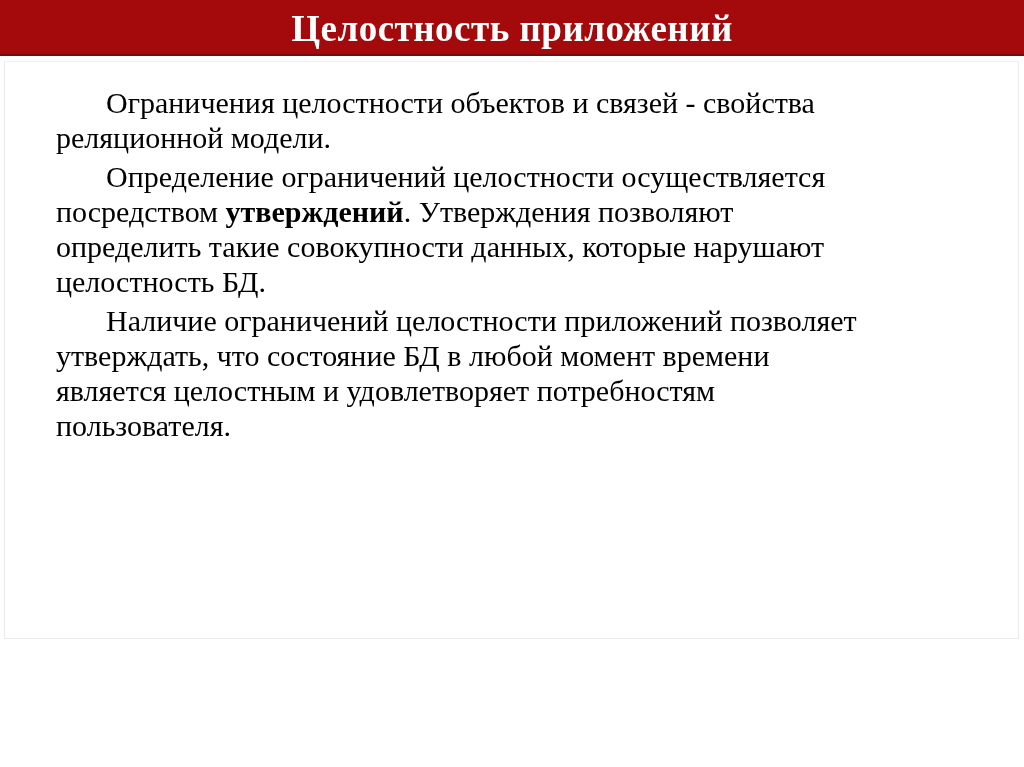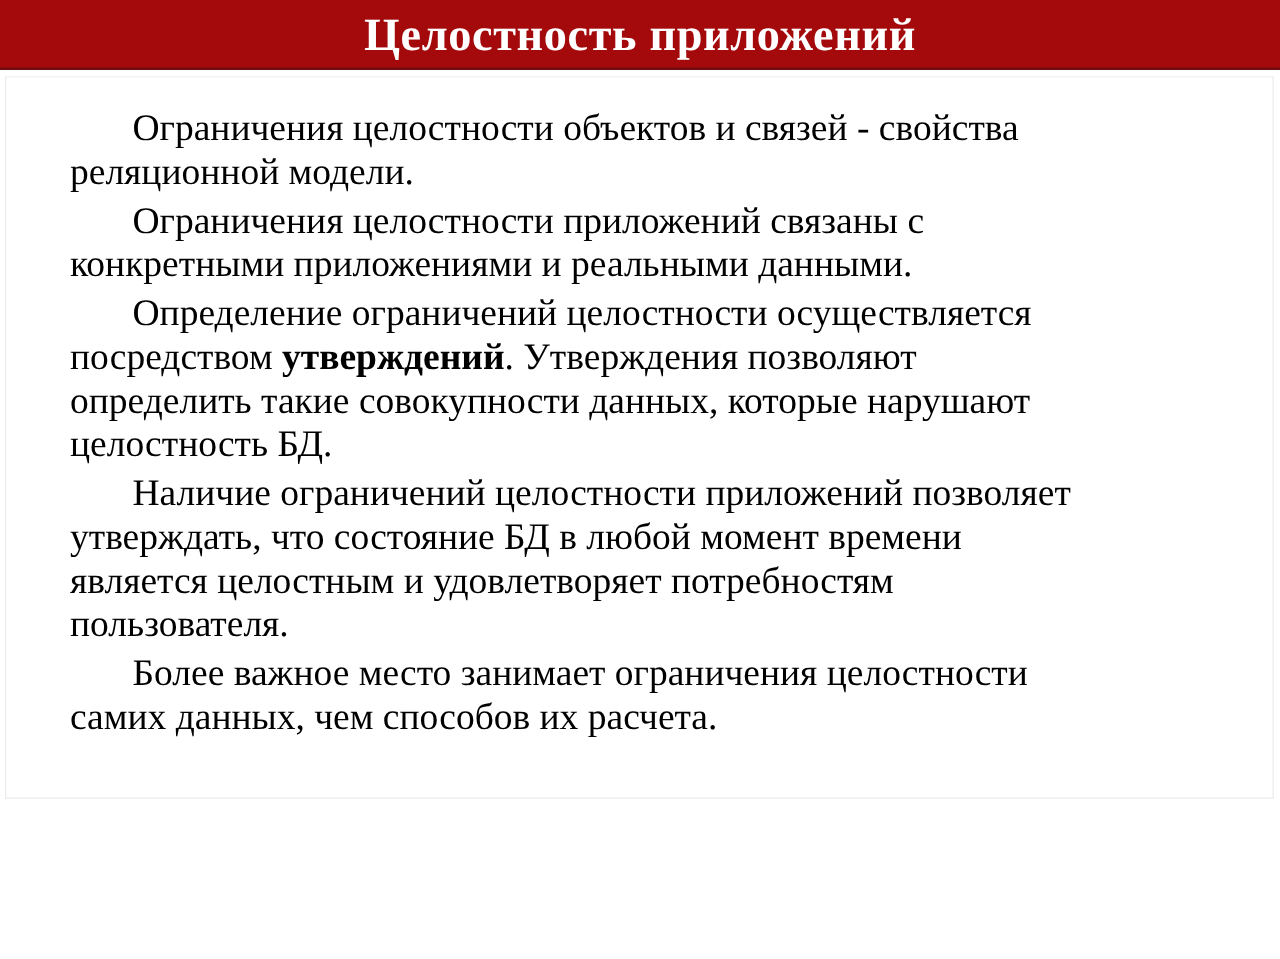--- a/index.html
+++ b/index.html
@@ -66,19 +66,17 @@
 <body>
 
 <div class="slide">
 
   <div class="title-bar">
     <h1>Целостность приложений</h1>
   </div>
 
   <div class="content-frame" id="content">
       <p><span class="seg">Ограничения целостности объектов и связей - свойства реляционной модели.</span></p>
-      <p><span class="seg">Ограничения целостности приложений связаны с конкретными приложениями и реальными данными.</span></p>
       <p><span class="seg">Определение ограничений целостности осуществляется посредством </span><span class="seg-bold">утверждений</span><span class="seg">. Утверждения позволяют определить такие совокупности данных, которые нарушают целостность БД.</span></p>
       <p><span class="seg">Наличие ограничений целостности приложений позволяет утверждать, что состояние БД в любой момент времени является целостным и удовлетворяет потребностям пользователя.</span></p>
-      <p><span class="seg">Более важное место занимает ограничения целостности самих данных, чем способов их расчета.</span></p>
     </div>
 
 </div>
 
 </body></html>

